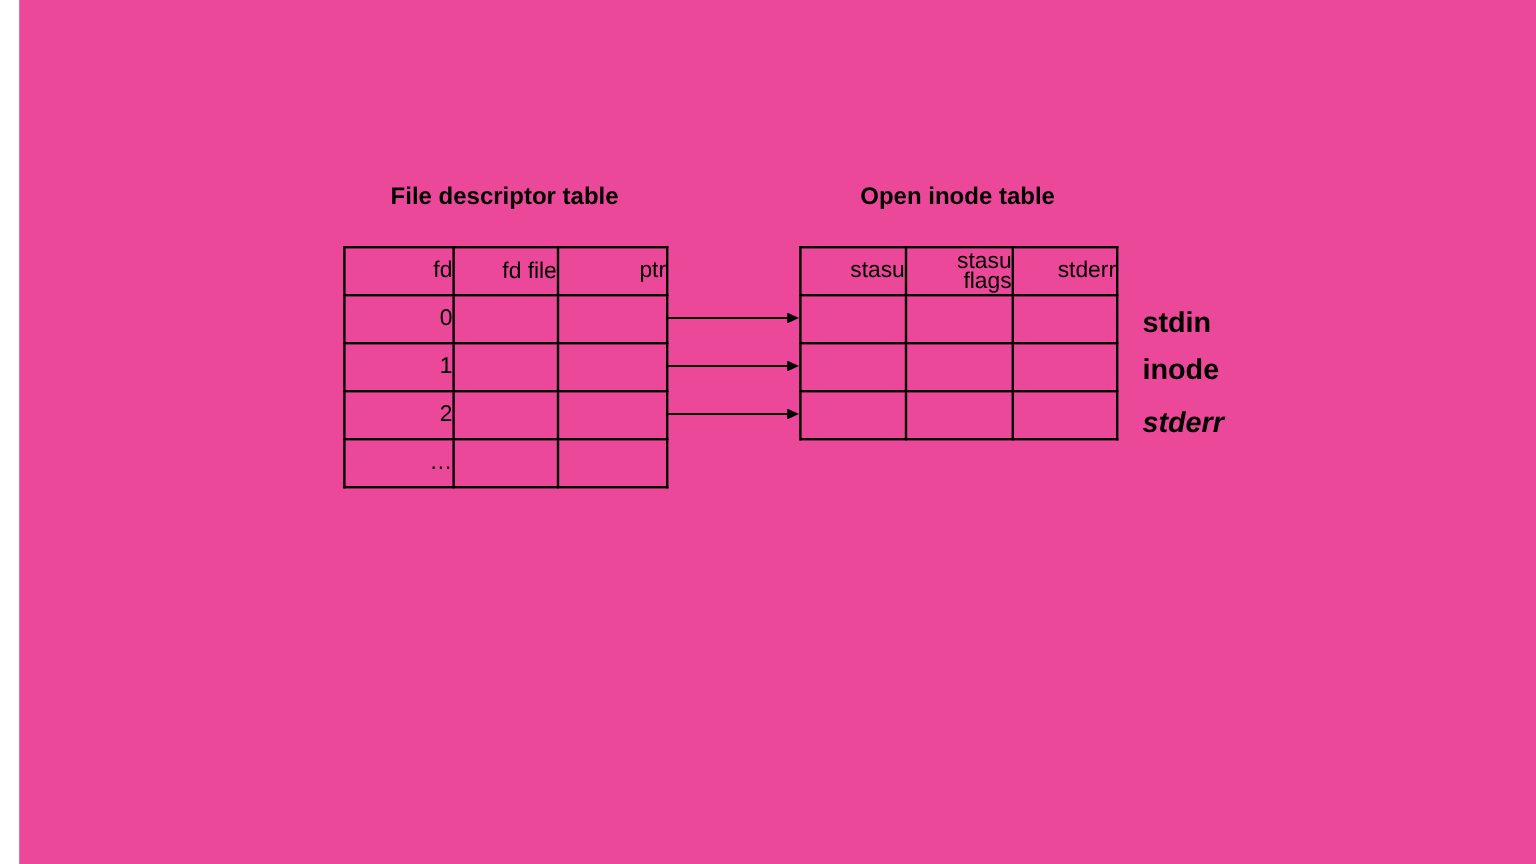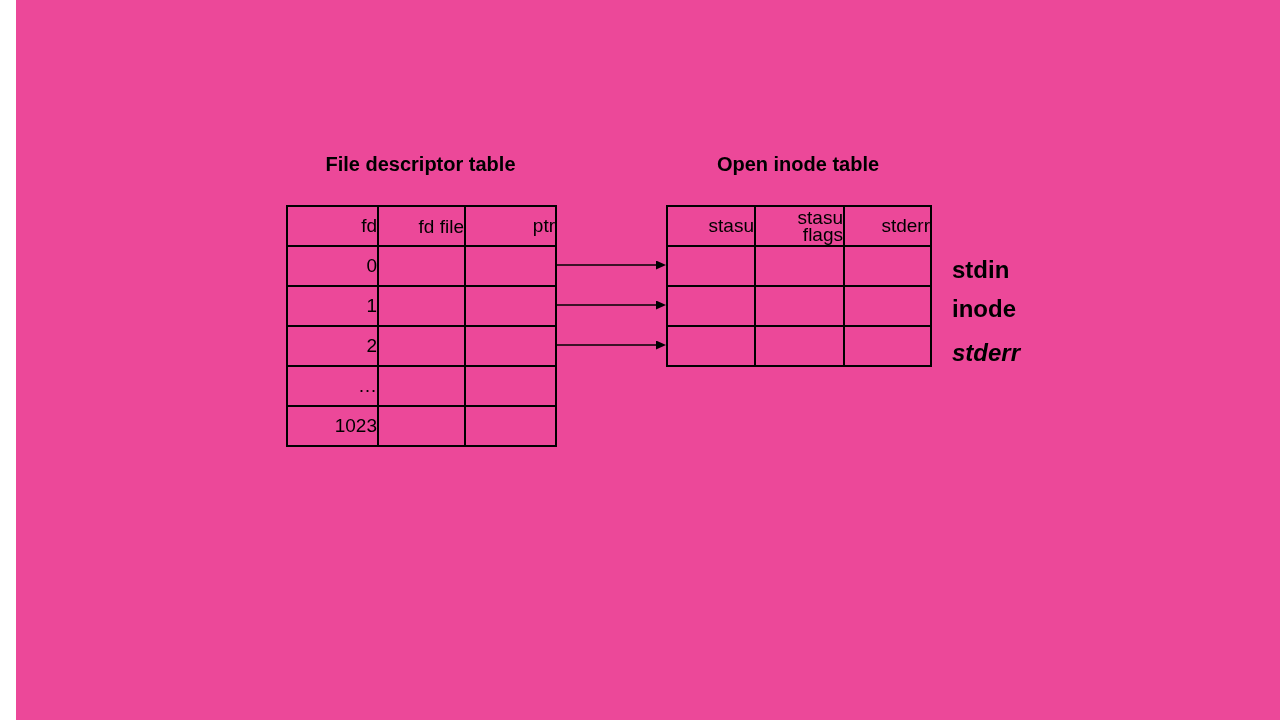--- a/index.html
+++ b/index.html
@@ -102,25 +102,20 @@
       <tr>
         <td>2</td>
         <td></td>
         <td></td>
       </tr>
       <tr>
         <td>…</td>
         <td></td>
         <td></td>
       </tr>
-      <tr>
-        <td>1023</td>
-        <td></td>
-        <td></td>
-      </tr>
     </tbody>
   </table>
 
   <table class="diag" id="oft-table">
     <colgroup>
         <col style="width:88px">
         <col style="width:89px">
         <col style="width:87px">
       </colgroup>
     <tbody>

